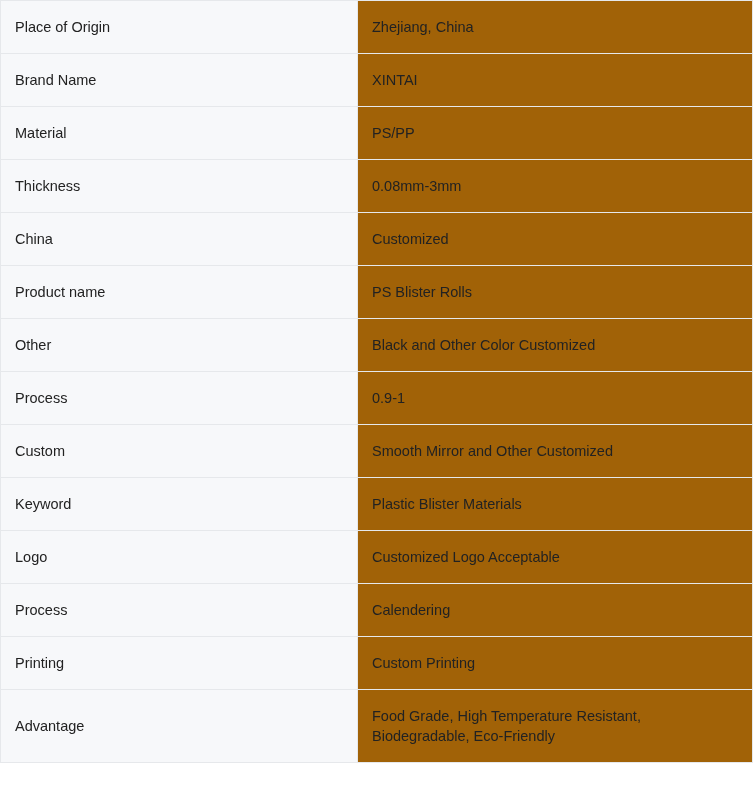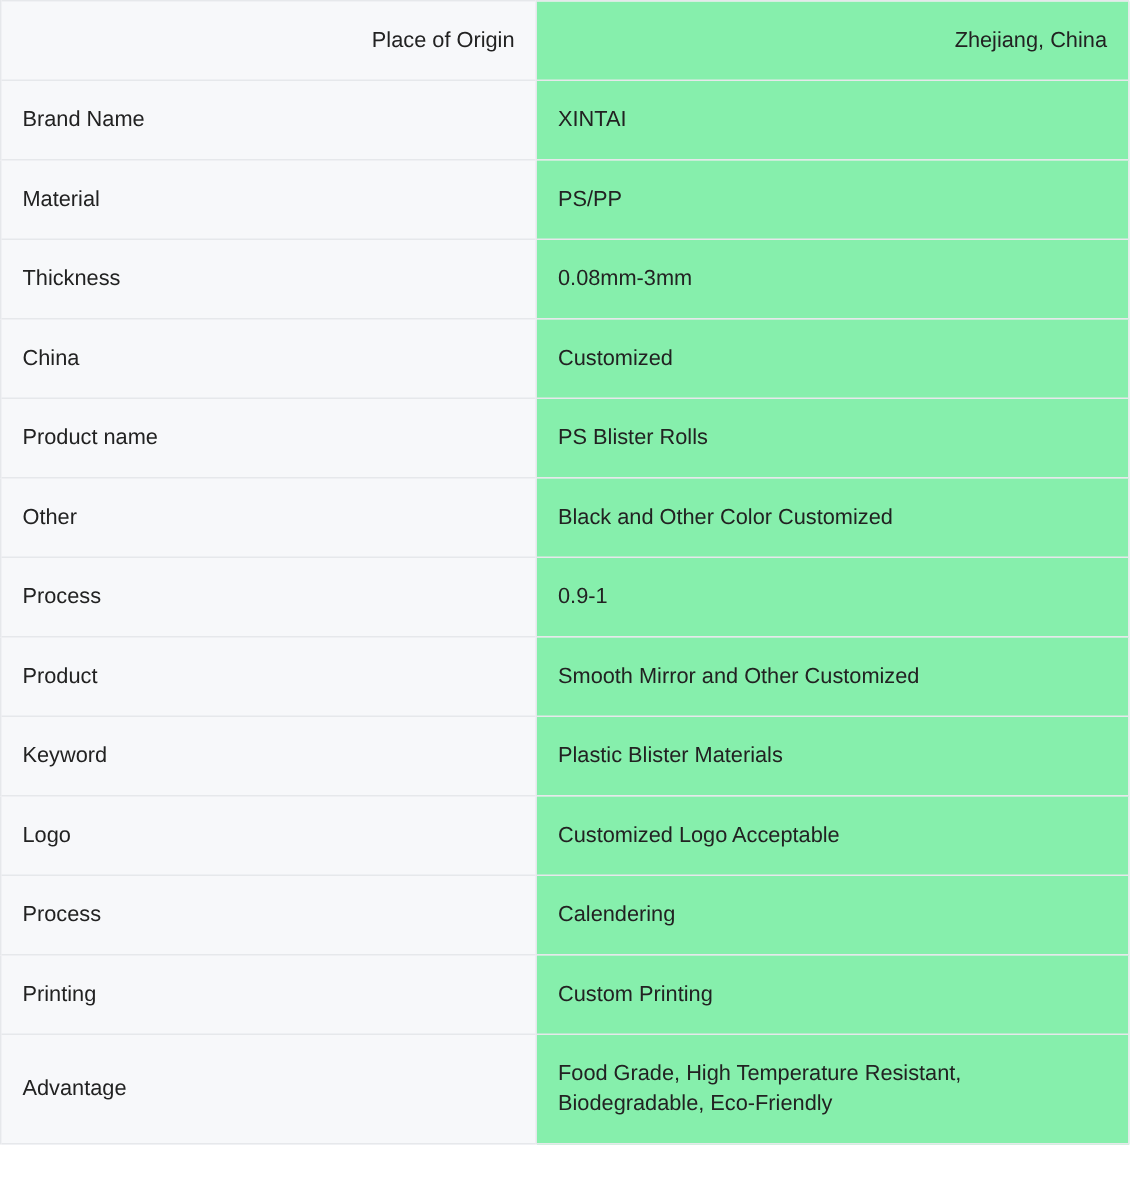--- a/index.html
+++ b/index.html
@@ -17,37 +17,36 @@
   .spec-table {
     width: 753px;
     border-collapse: collapse;
     table-layout: fixed;
   }
   .spec-table tr {
     border-bottom: 1px solid #e6e8eb;
   }
   .spec-table tr:first-child {
     border-top: 1px solid #e6e8eb;
-    text-align: right;
   }
   .spec-table td {
     padding: 16px 14px;
     font-size: 14.5px;
     line-height: 20px;
     vertical-align: middle;
     color: #222222;
   }
   .spec-table td.key {
     width: 328px;
     background: #f7f8fa;
     border-right: 1px solid #e6e8eb;
     border-left: 1px solid #e6e8eb;
   }
   .spec-table td.val {
-    background: #86efac;
+    background: #a16207;
     border-right: 1px solid #e6e8eb;
     white-space: pre-line;
   }
 </style>
 </head>
 <body>
 
 <table class="spec-table">
   <tbody>
     <tr>
@@ -76,21 +75,21 @@
     </tr>
     <tr>
       <td class="key">Other</td>
       <td class="val">Black and Other Color Customized</td>
     </tr>
     <tr>
       <td class="key">Process</td>
       <td class="val">0.9-1</td>
     </tr>
     <tr>
-      <td class="key">Product</td>
+      <td class="key">Custom</td>
       <td class="val">Smooth Mirror and Other Customized</td>
     </tr>
     <tr>
       <td class="key">Keyword</td>
       <td class="val">Plastic Blister Materials</td>
     </tr>
     <tr>
       <td class="key">Logo</td>
       <td class="val">Customized Logo Acceptable</td>
     </tr>

